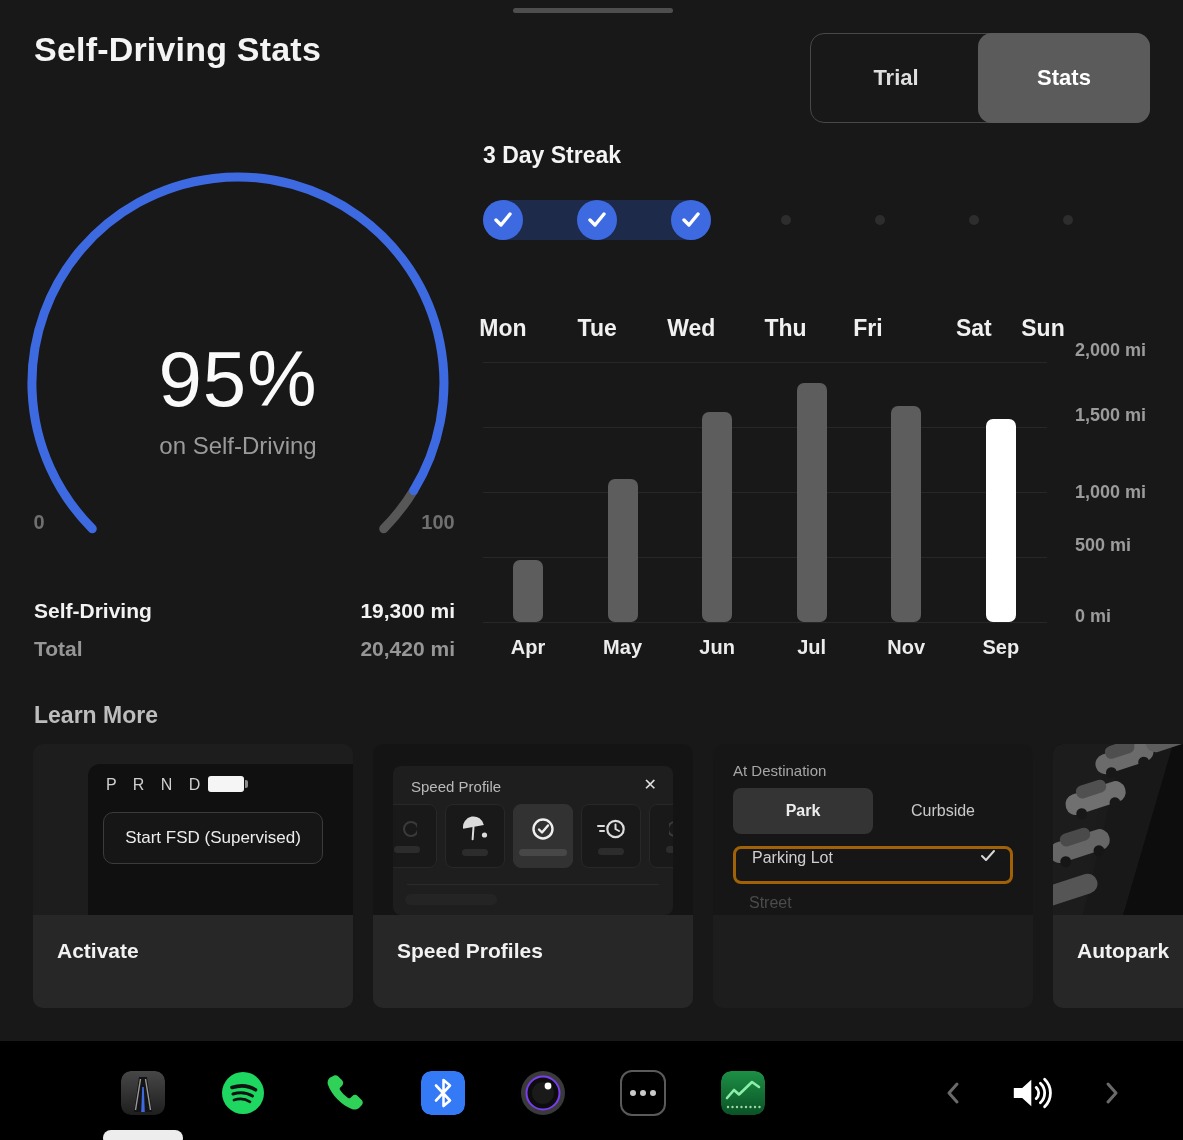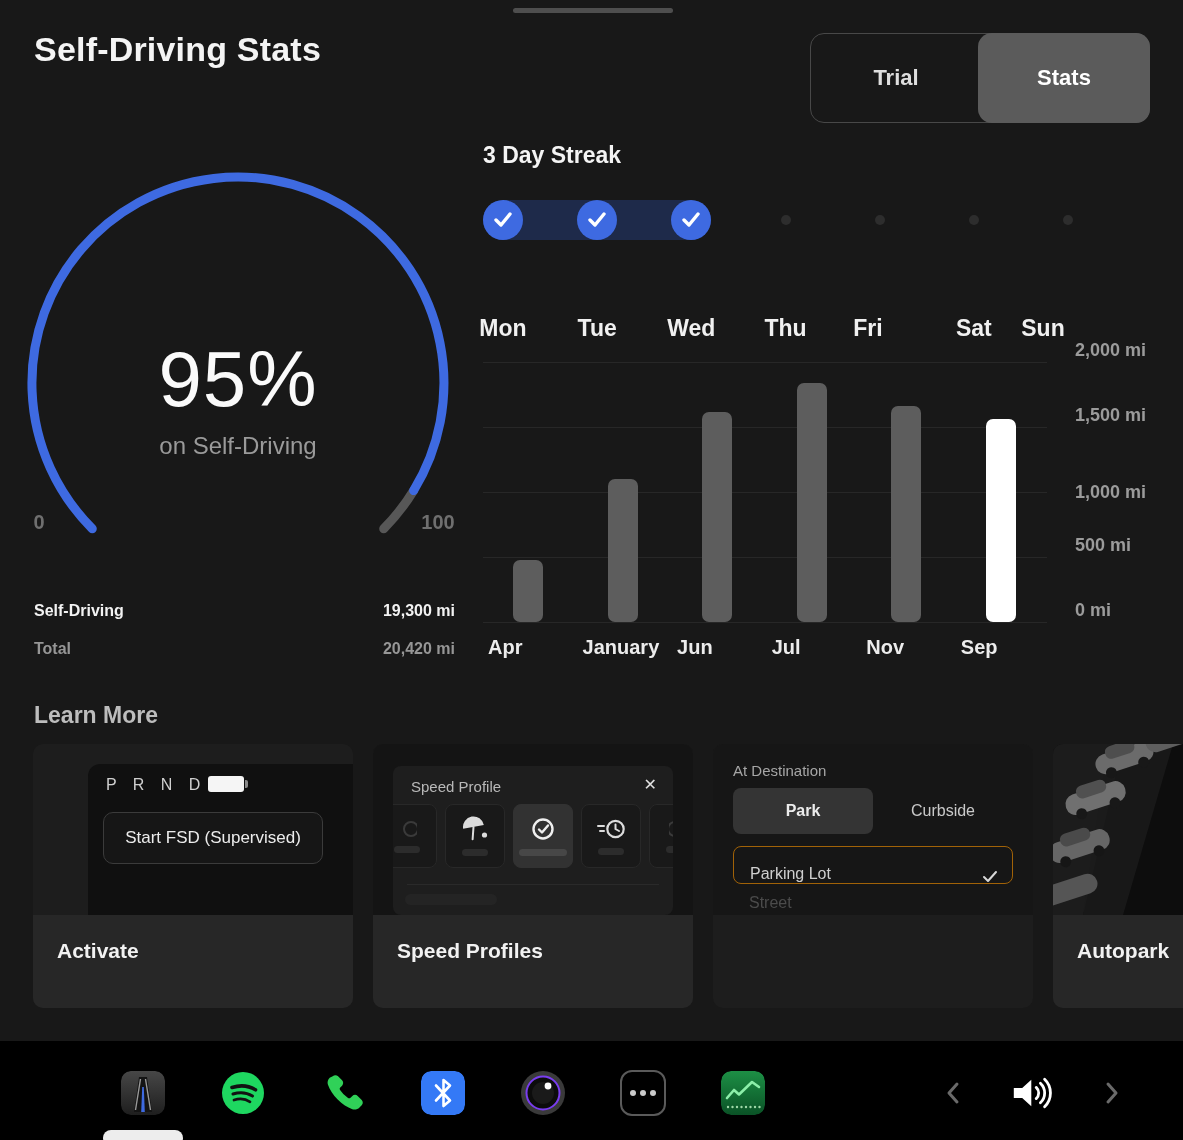--- a/index.html
+++ b/index.html
@@ -21,40 +21,40 @@
   .gauge{position:absolute;left:23px;top:163px;width:440px;height:395px;}
   .gauge-center{position:absolute;left:0;top:177px;width:430px;text-align:center;}
   .gauge-percent{font-size:78px;font-weight:300;color:#fafafa;letter-spacing:1px;line-height:1;}
   .gauge-sub{margin-top:14px;font-size:24px;color:#9a9a9a;}
   .gauge-min,.gauge-max{position:absolute;top:348px;font-size:20px;font-weight:600;color:#6f6f6f;}
   .gauge-min{left:0;width:32px;text-align:center;}
   .gauge-max{left:387px;width:56px;text-align:center;}
 
   
   .stat-rows{position:absolute;left:34px;top:596px;width:421px;}
-  .stat-row{display:flex;justify-content:space-between;align-items:center;height:30px;margin-bottom:8px;font-size:16px;}
+  .stat-row{display:flex;justify-content:space-between;align-items:center;height:30px;margin-bottom:8px;font-size:21px;}
   .stat-row.primary .stat-label,.stat-row.primary .stat-value{color:#f2f2f2;font-weight:bold;}
   .stat-row.secondary .stat-label,.stat-row.secondary .stat-value{color:#969696;font-weight:600;}
 
   
   .streak{position:absolute;left:483px;top:142px;width:640px;height:150px;}
   .streak-title{font-size:23px;font-weight:bold;color:#f4f4f4;}
   .streak-days{position:absolute;left:0;top:58px;width:640px;height:90px;}
   .streak-band{position:absolute;left:0;top:0;width:228px;height:40px;border-radius:20px;background:#1e2a4a;}
   .day-check{position:absolute;top:0;width:40px;height:40px;border-radius:50%;background:#3e6ae1;display:flex;align-items:center;justify-content:center;}
   .day-dot{position:absolute;top:15px;width:10px;height:10px;border-radius:50%;background:#2d2d2d;}
   .day-label{position:absolute;top:115px;width:80px;text-align:center;font-size:23px;font-weight:bold;color:#f0f0f0;}
 
   
   .chart{position:absolute;left:483px;top:340px;width:700px;height:334px;}
   .gridline{position:absolute;left:0;width:564px;height:1px;background:#272727;}
   .y-tick{position:absolute;left:592px;width:100px;font-size:18px;font-weight:600;color:#9b9b9b;line-height:24px;}
   .bar{position:absolute;width:30px;border-radius:7px;background:#5d5d5d;}
   .bar.highlight{background:#fff;}
-  .month-label{position:absolute;top:296px;width:80px;text-align:left;font-size:20px;font-weight:bold;color:#ececec;}
+  .month-label{position:absolute;top:296px;width:80px;text-align:center;font-size:20px;font-weight:bold;color:#ececec;}
 
   
   .learn-heading{position:absolute;left:34px;top:702px;font-size:23px;font-weight:bold;color:#bdbdbd;}
   .card{position:absolute;top:744px;width:320px;height:264px;border-radius:10px;background:#1d1d1d;overflow:hidden;}
   .card-thumb{position:absolute;left:0;top:0;width:320px;height:171px;overflow:hidden;}
   .card-strip{position:absolute;left:0;bottom:0;width:320px;height:93px;background:#272727;}
   .card-title{position:absolute;left:24px;top:24px;font-size:21px;font-weight:bold;color:#f2f2f2;}
 
   
   .fsd-panel{position:absolute;left:55px;top:20px;width:265px;height:151px;background:#101010;border-radius:12px 0 0 0;}
@@ -78,22 +78,22 @@
   .sp-blurpill{position:absolute;left:12px;top:128px;width:92px;height:11px;border-radius:6px;background:#242424;}
 
   
   .db-thumb{background:#161616;}
   .db-panel{position:absolute;left:20px;top:18px;width:280px;height:153px;}
   .db-label{font-size:15px;color:#a6a6a6;}
   .db-seg{position:absolute;left:0;top:26px;width:280px;height:46px;}
   .db-seg .park{position:absolute;left:0;top:0;width:140px;height:46px;background:#343434;border-radius:8px;
                 display:flex;align-items:center;justify-content:center;font-size:16px;font-weight:bold;color:#ececec;}
   .db-seg .curbside{position:absolute;left:140px;top:0;width:140px;height:46px;display:flex;align-items:center;justify-content:center;font-size:16px;color:#c9c9c9;}
-  .db-drop{position:absolute;left:0;top:84px;width:280px;height:38px;border:1px solid #a16207;border-radius:8px;box-sizing:border-box;
-           display:flex;align-items:flex-end;}
+  .db-drop{position:absolute;left:0;top:84px;width:280px;height:38px;border:3px solid #a16207;border-radius:8px;box-sizing:border-box;
+           display:flex;align-items:flex-start;}
   .db-drop-text{margin-left:16px;font-size:16px;color:#cfcfcf;}
   .db-check{margin-left:auto;margin-right:14px;}
   .db-next{position:absolute;left:16px;top:132px;font-size:16px;color:#4b4b4b;}
 
   
   .ap-thumb{background:
      radial-gradient(circle at 78% 48%, rgba(255,255,255,.55), rgba(255,255,255,.12) 22%, rgba(0,0,0,0) 42%),
      #0d0d0d;}
 
   
@@ -180,25 +180,25 @@
     <div class="chart">
         <div class="gridline" style="top: 22px;"></div>
         <div class="y-tick" style="top: -2px;">2,000 mi</div>
         <div class="gridline" style="top: 87px;"></div>
         <div class="y-tick" style="top: 63px;">1,500 mi</div>
         <div class="gridline" style="top: 152px;"></div>
         <div class="y-tick" style="top: 128px; margin-top: 12px;">1,000 mi</div>
         <div class="gridline" style="top: 217px;"></div>
         <div class="y-tick" style="top: 193px;">500 mi</div>
         <div class="gridline" style="top: 282px;"></div>
-        <div class="y-tick" style="top: 258px;">0 mi</div>
+        <div class="y-tick" style="top: 264px;">0 mi</div>
         <div class="bar" style="left: 30px; top: 220px; height: 62px;"></div>
         <div class="month-label" style="left: 5px;">Apr</div>
         <div class="bar" style="left: 124.56px; top: 139px; height: 143px;"></div>
-        <div class="month-label" style="left: 99.56px;">January</div>
+        <div class="month-label" style="left: 99.56px;">May</div>
         <div class="bar" style="left: 219.12px; top: 72px; height: 210px;"></div>
         <div class="month-label" style="left: 194.12px;">Jun</div>
         <div class="bar" style="left: 313.68px; top: 43px; height: 239px;"></div>
         <div class="month-label" style="left: 288.68px;">Jul</div>
         <div class="bar" style="left: 408.24px; top: 66px; height: 216px;"></div>
         <div class="month-label" style="left: 383.24px;">Nov</div>
         <div class="bar highlight" style="left: 502.8px; top: 79px; height: 203px;"></div>
         <div class="month-label" style="left: 477.8px;">Sep</div>
       </div>
 

